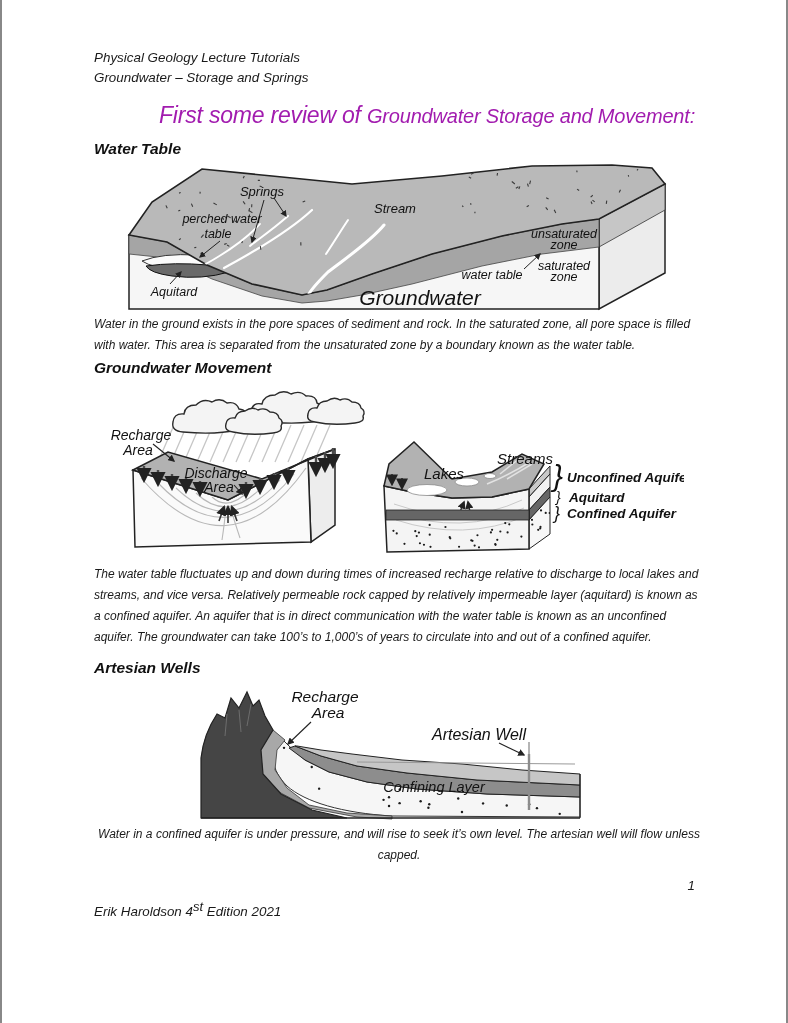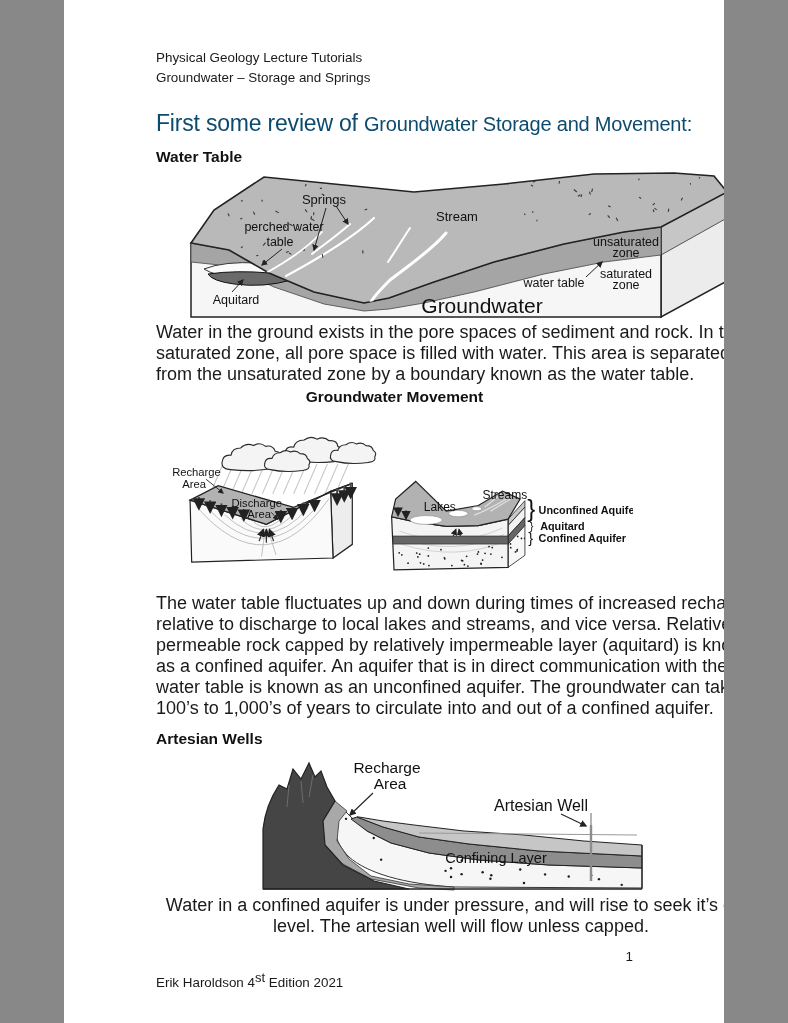--- a/index.html
+++ b/index.html
@@ -1,27 +1,27 @@
 <!DOCTYPE html>
 <html><head>
 <meta charset="utf-8">
 <style>
   html,body{margin:0;padding:0;background:#888;}
-  .page{width:660px;height:1023px;background:#ffffff;margin:0 auto;position:relative;overflow:hidden;
-        font-family:"Liberation Sans",sans-serif;color:#1a1a1a;}
+  .page{width:784px;height:1023px;background:#ffffff;margin:0 auto;position:relative;overflow:hidden;
+        font-family:"Liberation Sans",sans-serif;color:#1a1a1a;font-style:italic;}
   .content{padding:48px 91px 0 92px;}
   .hdr{font-size:13.4px;line-height:20px;}
-  .title{margin-top:20px;color:#0c4a6e;letter-spacing:-0.2px;line-height:30px;white-space:nowrap;}
+  .title{margin-top:12px;color:#a21caf;letter-spacing:-0.2px;line-height:30px;white-space:nowrap;text-align:right;}
   .title .t1{font-size:23px;}
   .title .t2{font-size:20px;}
   h2{font-size:15.5px;font-weight:bold;color:#111;margin:0;line-height:20px;}
   .h2-wt{margin-top:6px;}
-  .h2-gm{margin-top:2px;text-align:center;}
+  .h2-gm{margin-top:2px;}
   .h2-aw{margin-top:10px;}
-  p.body{font-size:18px;line-height:21px;margin:0;width:610px;}
+  p.body{font-size:12px;line-height:21px;margin:0;width:610px;}
   .p1{margin-top:6px;}
   .p2{margin-top:5px;}
   .p3{margin-top:16px;text-align:center;width:605px;}
   .diagram1{margin:3px 0 0 18px;display:block;}
   .diagrow{display:flex;align-items:flex-start;margin:10px 0 0 14px;height:176px;}
   .diag2b{margin-top:46px;margin-left:2px;}
   .diagram3{margin:6px 0 0 103px;display:block;}
   .pgnum{font-size:13.4px;text-align:right;margin-top:12px;line-height:16px;}
   .footer{font-size:13.4px;margin-top:4px;line-height:17px;}
   sup{font-size:13px;}

